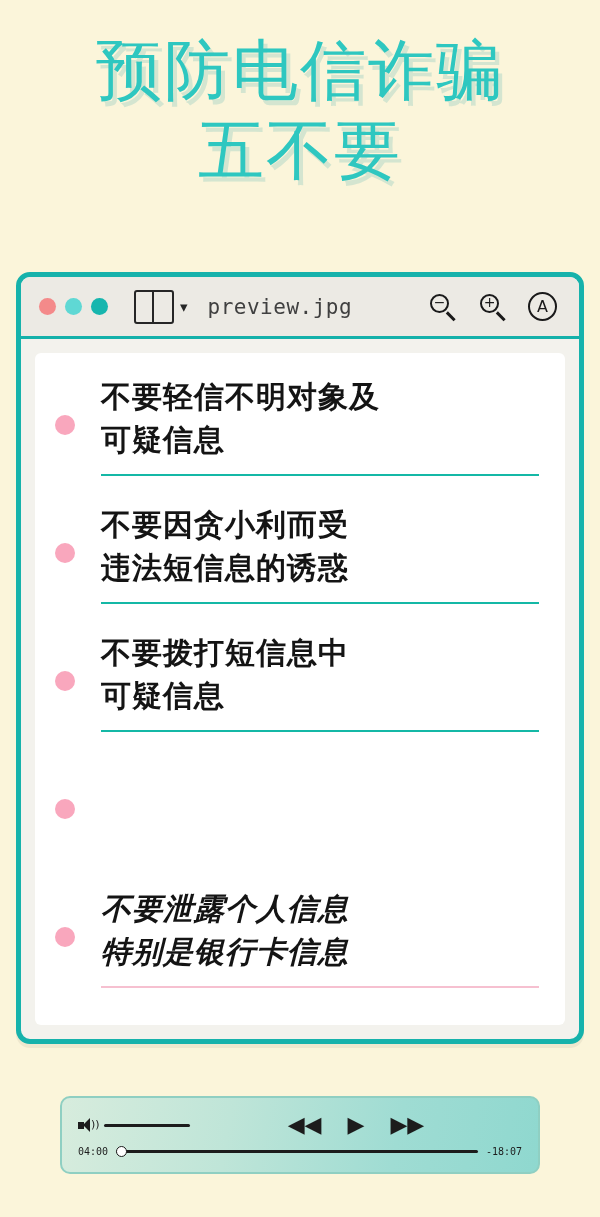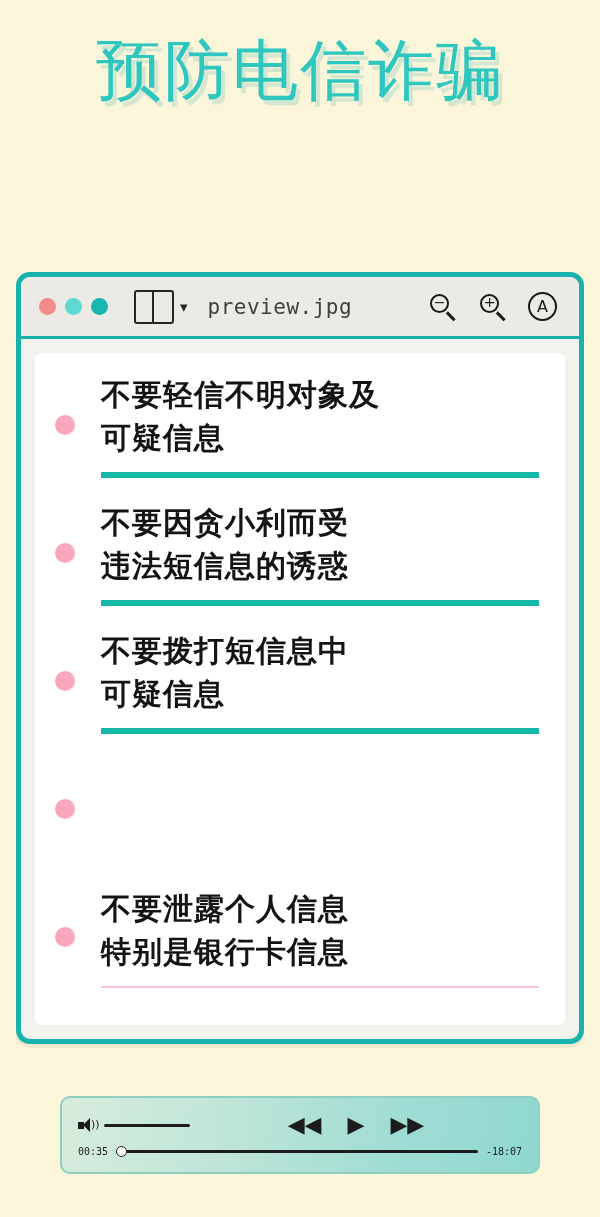--- a/index.html
+++ b/index.html
@@ -195,24 +195,25 @@
     width: 20px;
     height: 20px;
     border-radius: 50%;
     background: #f9a7bd;
     flex: 0 0 auto;
     margin-right: 26px;
   }
   .item-text-wrap {
     flex: 1 1 auto;
     padding-bottom: 12px;
-    border-bottom: 6px solid #14b8a6;
+    border-bottom: 2px solid #14b8a6;
   }
   .list-item:last-child .item-text-wrap {
     border-bottom: 2px solid #f6c0d0;
+    font-style: italic;
   }
   .item-line {
     font-family: "DejaVu Sans", sans-serif;
     font-weight: bold;
     font-size: 30px;
     line-height: 1.45;
     color: #141414;
     letter-spacing: 1px;
     white-space: nowrap;
   }
@@ -319,20 +320,21 @@
     background: #ffffff;
     border: 1.5px solid #1c1c1c;
     box-sizing: border-box;
   }
 </style>
 </head>
 <body>
 
 <div class="title-block">
   <div class="title-line title-line-1">预防电信诈骗</div>
+  <div class="title-line title-line-2">五不要</div>
 </div>
 
 <div class="window">
 
   <div class="titlebar">
     <div class="traffic">
       <span class="dot red"></span>
       <span class="dot teal1"></span>
       <span class="dot teal2"></span>
     </div>
@@ -413,19 +415,19 @@
       </span>
       <span class="vol-track"></span>
     </div>
     <div class="transport">
       <span class="tp-btn">◀◀</span>
       <span class="tp-btn">▶</span>
       <span class="tp-btn">▶▶</span>
     </div>
   </div>
   <div class="player-bottom">
-    <span class="time">00:35</span>
+    <span class="time">04:00</span>
     <span class="seek">
       <span class="seek-knob"></span>
     </span>
     <span class="time">-18:07</span>
   </div>
 </div>
 
 </body></html>

